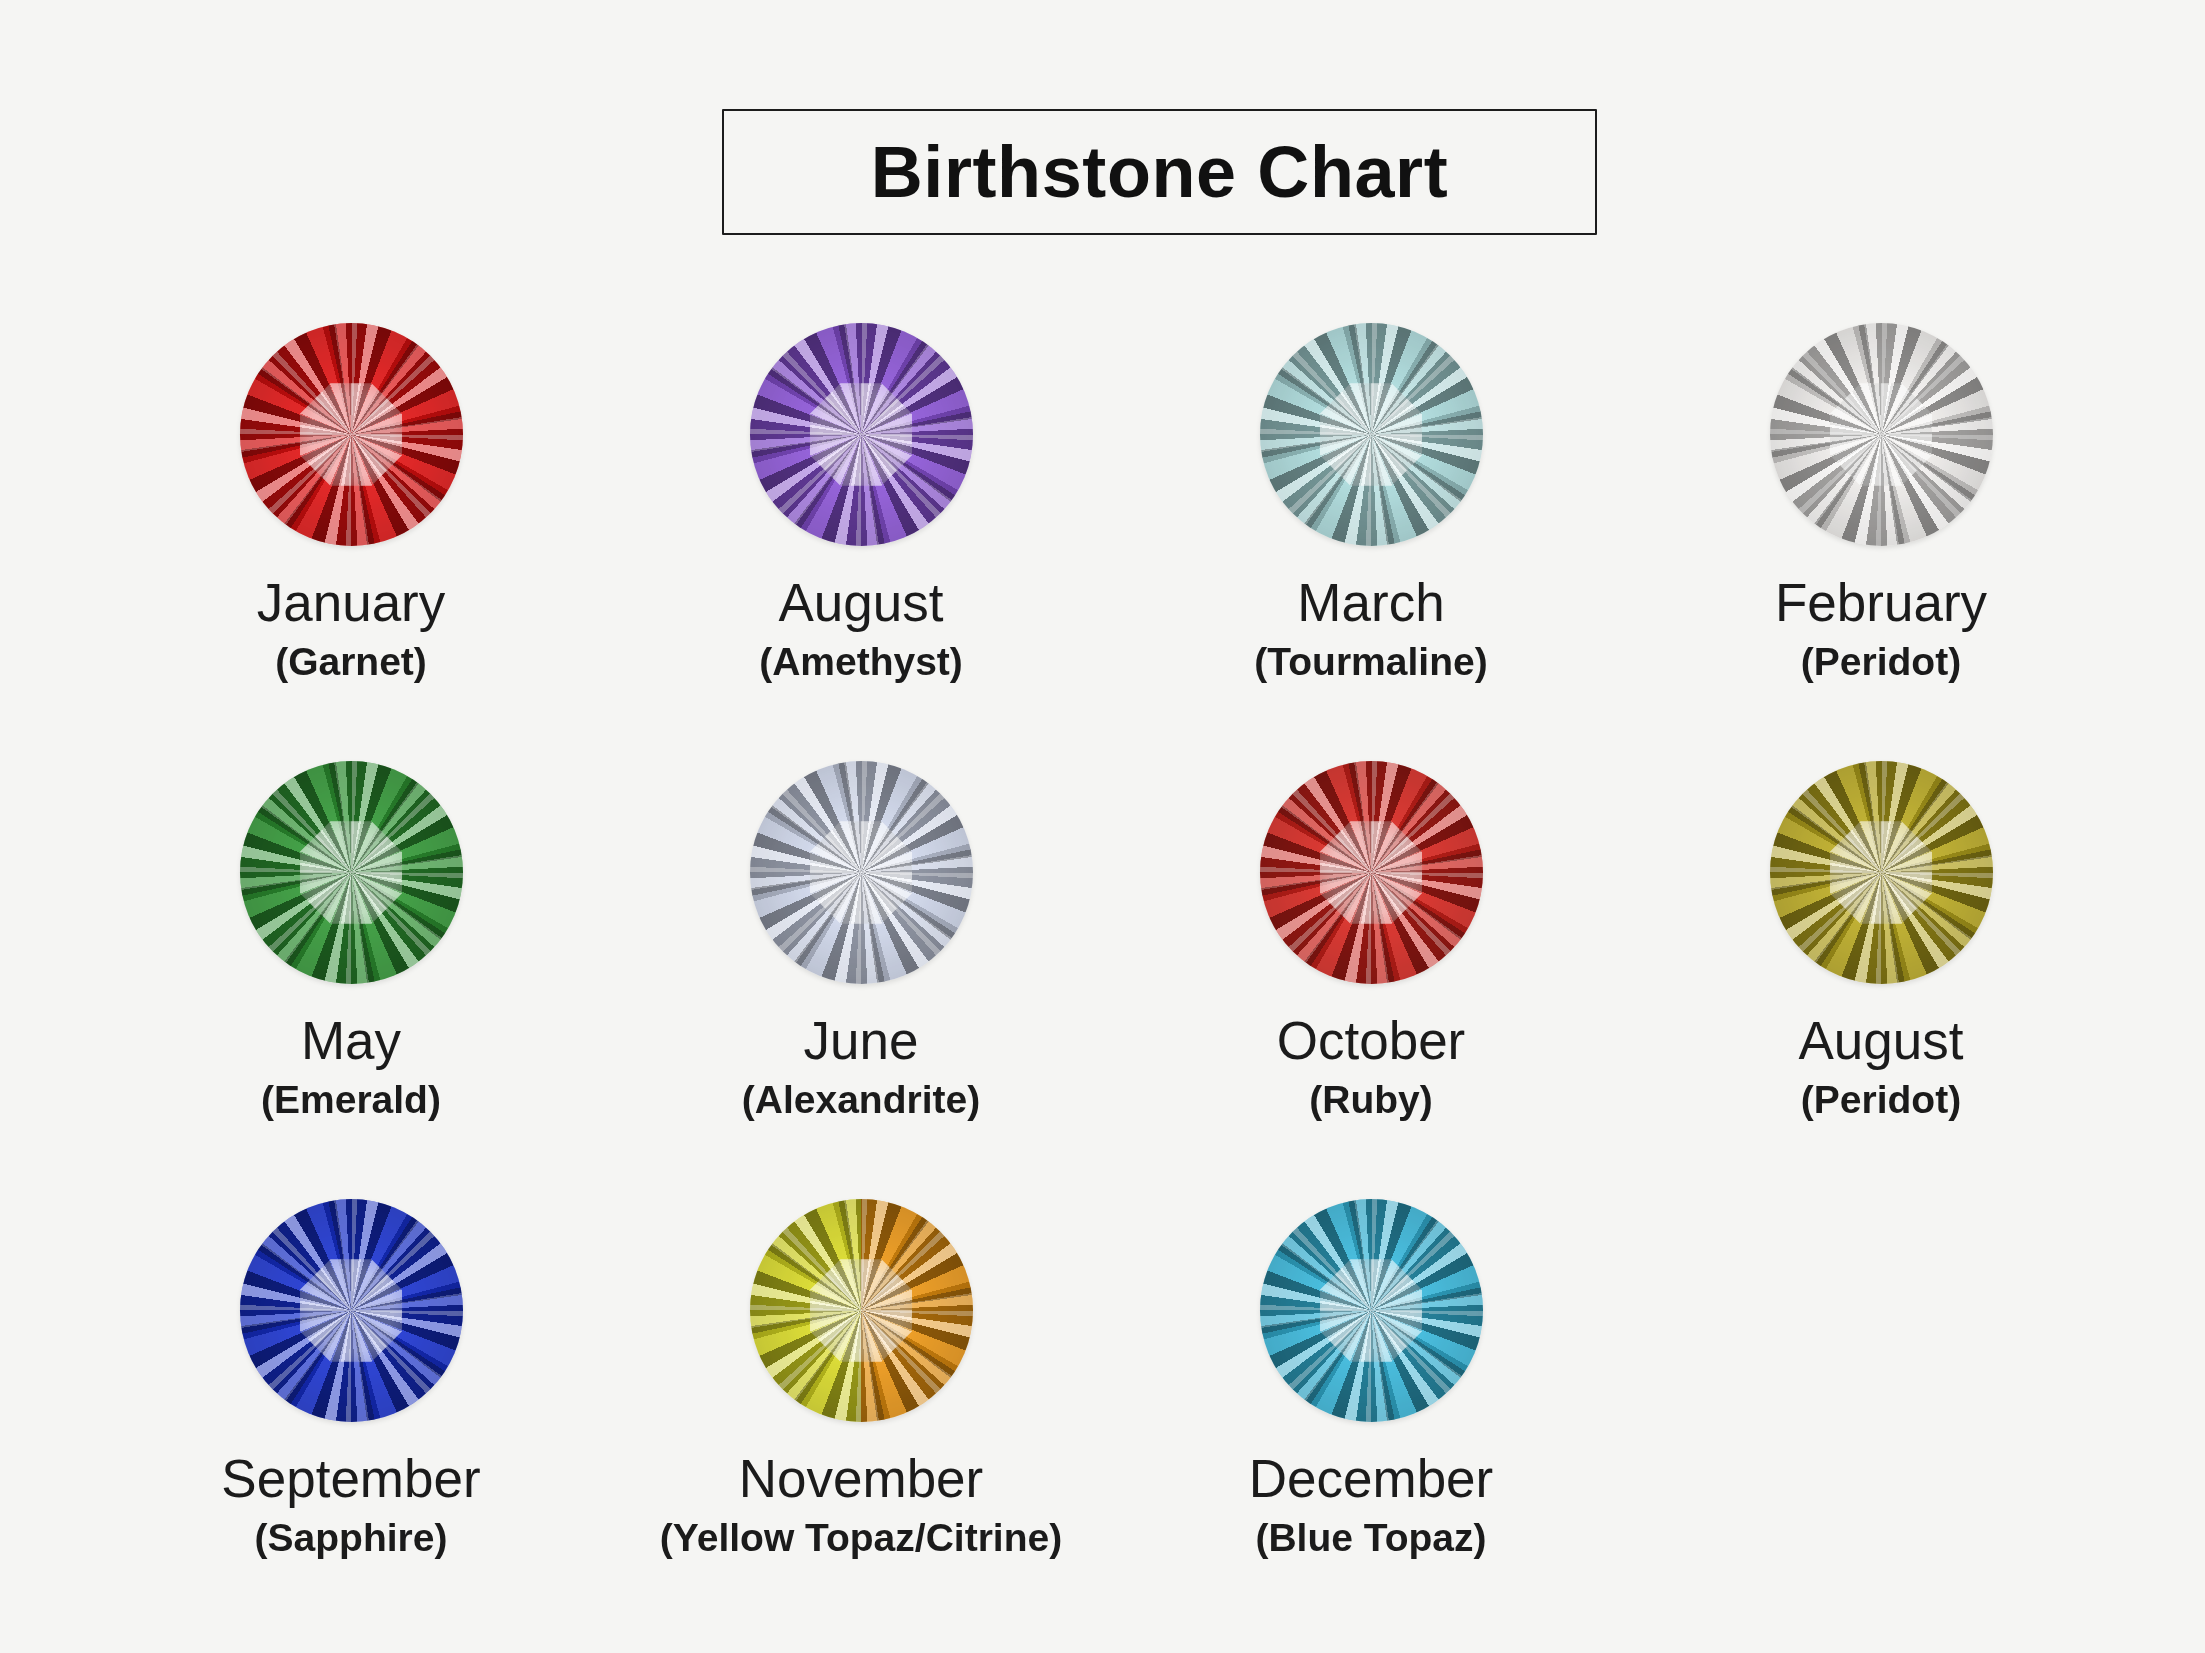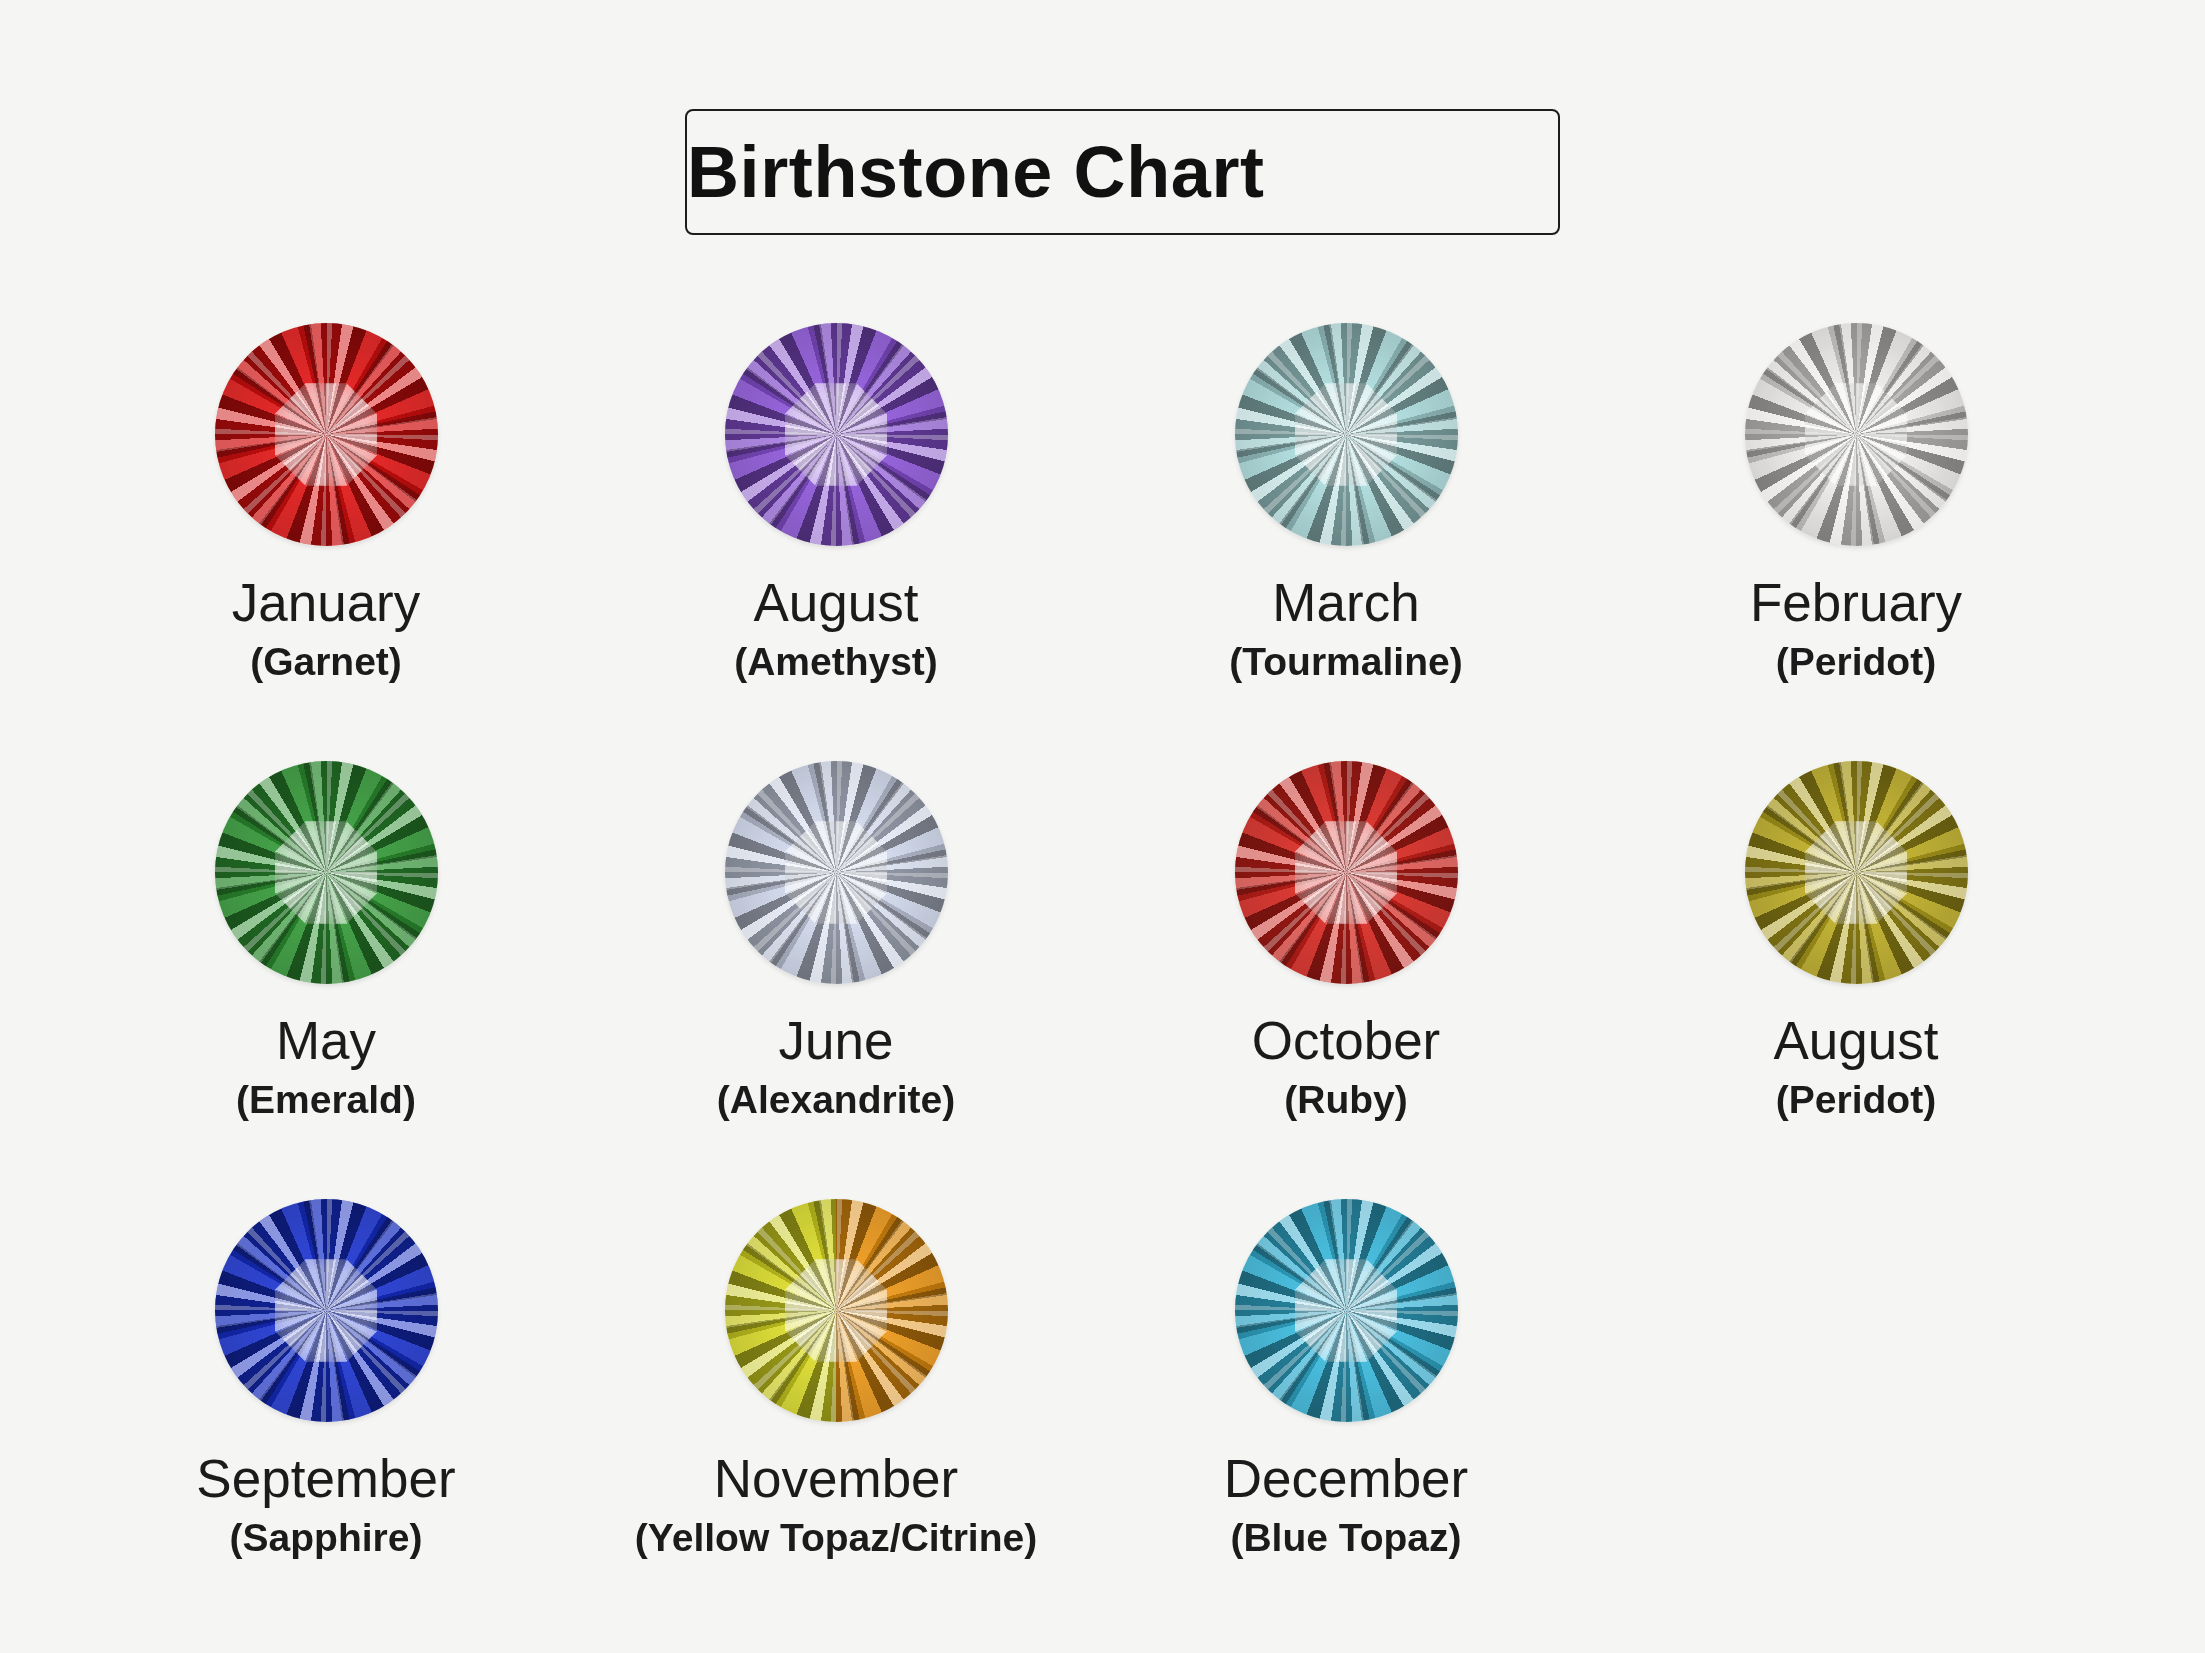--- a/index.html
+++ b/index.html
@@ -3,31 +3,31 @@
 <meta charset="utf-8">
 <style>
   html,body{margin:0;padding:0;}
   body{
     width:2205px;height:1654px;position:relative;overflow:hidden;
     background:#f5f5f3;
     font-family:"Liberation Sans", sans-serif;
     color:#161616;
   }
   .title-box{
-    position:absolute;left:685px;top:109px;width:871px;height:122px;
-    border:2.8px solid #1c1c1c;border-radius:8px;
-    display:flex;align-items:center;
+    position:absolute;left:722px;top:109px;width:871px;height:122px;
+    border:2.8px solid #1c1c1c;border-radius:1px;
+    display:flex;align-items:center;justify-content:center;
     background:transparent;
   }
   .title{
     font-size:72px;font-weight:700;letter-spacing:0.6px;color:#111;
     white-space:nowrap;
   }
   .grid{
-    position:absolute;left:71px;top:323px;width:2040px;
+    position:absolute;left:96px;top:323px;width:2040px;
     display:grid;grid-template-columns:repeat(4,510px);grid-auto-rows:438px;
   }
   .cell{
     display:flex;flex-direction:column;align-items:center;text-align:center;
   }
   .gem{
     width:223px;height:223px;border-radius:50%;position:relative;
     background:linear-gradient(90deg, var(--base) 0 50%, var(--base2, var(--base)) 50% 100%);
     box-shadow:0 2.2px 5.5px rgba(0,0,0,0.10);
   }

